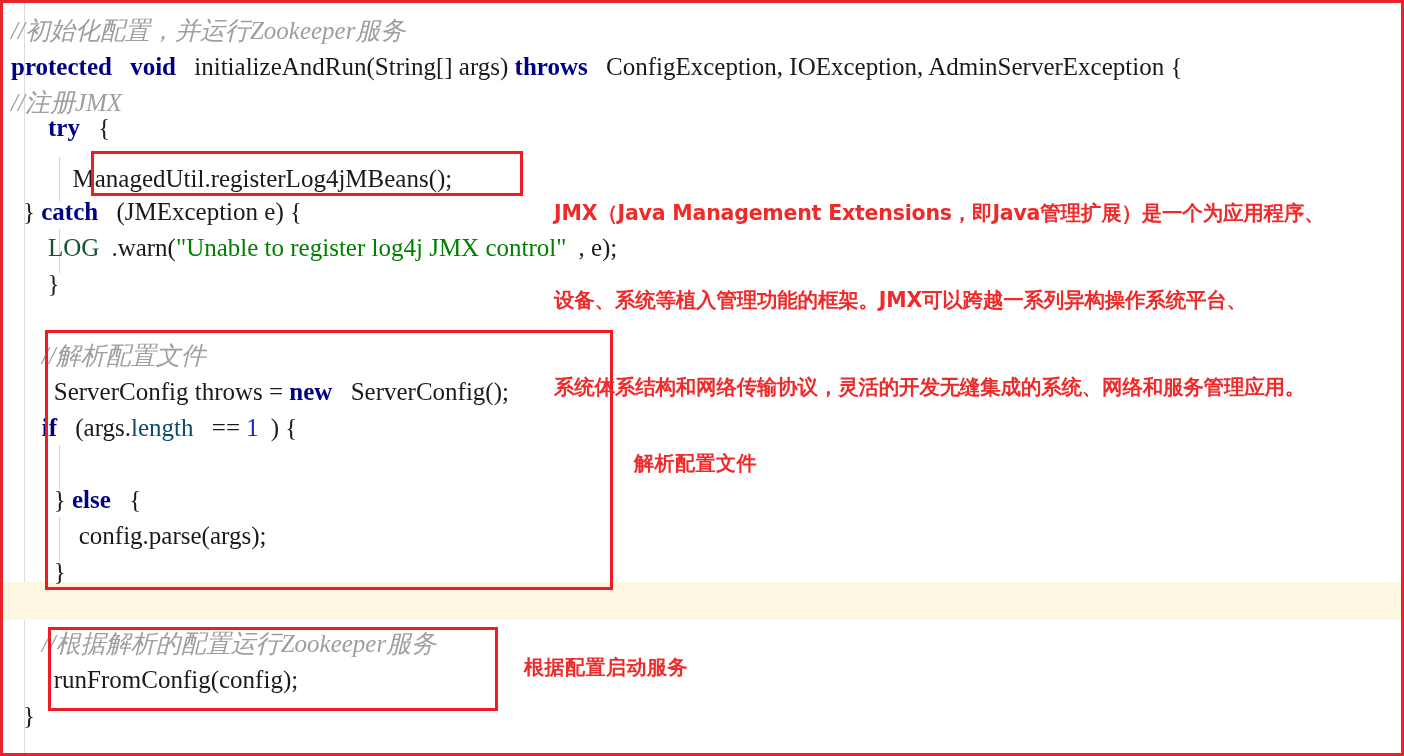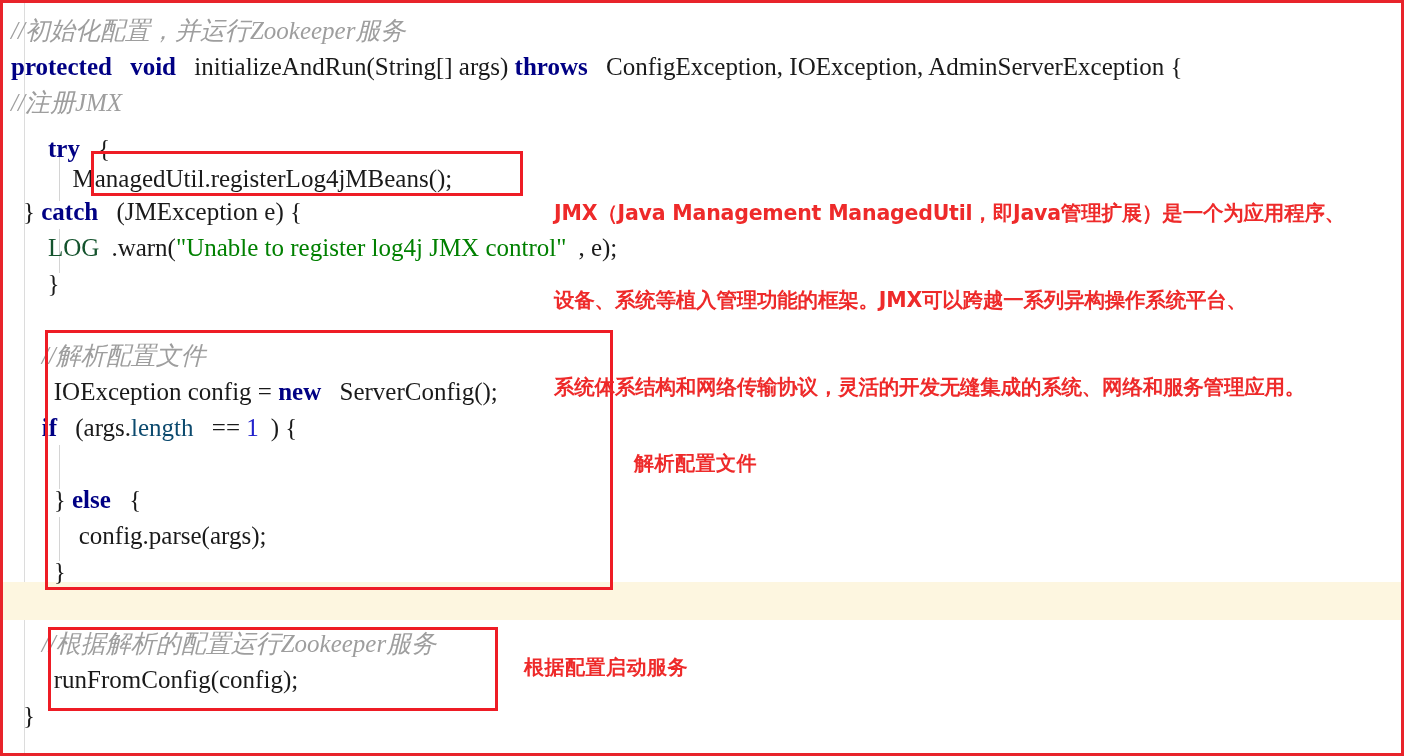--- a/index.html
+++ b/index.html
@@ -117,33 +117,33 @@
     <div class="indent-guide" style="left:56px; top:226px; height:44px;"></div>
     <div class="indent-guide" style="left:56px; top:442px; height:44px;"></div>
     <div class="indent-guide" style="left:56px; top:514px; height:44px;"></div>
 
     <div class="code-line" style="left:8px; top:10px;"><span class="tok-comment">//初始化配置，并运行Zookeeper服务</span></div>
 
     <div class="code-line" style="left:8px; top:46px;"><span class="tok-kw">protected</span><span class="tok-plain"> </span><span class="tok-kw">void</span><span class="tok-plain"> initializeAndRun(String[] args) </span><span class="tok-kw">throws</span><span class="tok-plain"> ConfigException, IOException, AdminServerException {</span></div>
 
     <div class="code-line" style="left:8px; top:82px;"><span class="tok-comment">//注册JMX</span></div>
 
-    <div class="code-line" style="left:8px; top:128px;"><span class="tok-plain">    </span><span class="tok-kw">try</span><span class="tok-plain"> {</span></div>
+    <div class="code-line" style="left:8px; top:107px;"><span class="tok-plain">    </span><span class="tok-kw">try</span><span class="tok-plain"> {</span></div>
 
     <div class="code-line" style="left:8px; top:158px;"><span class="tok-plain">      </span><span class="tok-plain">ManagedUtil.registerLog4jMBeans();</span></div>
 
     <div class="code-line" style="left:8px; top:191px;"><span class="tok-plain">} </span><span class="tok-kw">catch</span><span class="tok-plain"> (JMException e) {</span></div>
 
     <div class="code-line" style="left:8px; top:227px;"><span class="tok-plain">    </span><span class="tok-field">LOG</span><span class="tok-plain">.warn(</span><span class="tok-str">"Unable to register log4j JMX control"</span><span class="tok-plain">, e);</span></div>
 
     <div class="code-line" style="left:8px; top:263px;"><span class="tok-plain">  </span><span class="tok-plain">}</span></div>
 
     <div class="code-line" style="left:8px; top:335px;"><span class="tok-plain">   </span><span class="tok-comment">//解析配置文件</span></div>
 
-    <div class="code-line" style="left:8px; top:371px;"><span class="tok-plain">   </span><span class="tok-plain">IOException config = </span><span class="tok-kw">new</span><span class="tok-plain"> ServerConfig();</span></div>
+    <div class="code-line" style="left:8px; top:371px;"><span class="tok-plain">   </span><span class="tok-plain">ServerConfig throws = </span><span class="tok-kw">new</span><span class="tok-plain"> ServerConfig();</span></div>
 
     <div class="code-line" style="left:8px; top:407px;"><span class="tok-plain">   </span><span class="tok-kw">if</span><span class="tok-plain"> (args.</span><span class="tok-prop">length</span><span class="tok-plain"> == </span><span class="tok-num">1</span><span class="tok-plain">) {</span></div>
 
 
     <div class="code-line" style="left:8px; top:479px;"><span class="tok-plain">   </span><span class="tok-plain">} </span><span class="tok-kw">else</span><span class="tok-plain"> {</span></div>
 
     <div class="code-line" style="left:8px; top:515px;"><span class="tok-plain">       </span><span class="tok-plain">config.parse(args);</span></div>
 
     <div class="code-line" style="left:8px; top:551px;"><span class="tok-plain">   </span><span class="tok-plain">}</span></div>
 
@@ -153,21 +153,21 @@
 
     <div class="code-line" style="left:8px; top:695px;"><span class="tok-plain">}</span></div>
 
     <div class="redbox" style="left:88px; top:148px; width:432px; height:45px;"></div>
 
     <div class="redbox" style="left:42px; top:327px; width:568px; height:260px;"></div>
 
     <div class="redbox" style="left:45px; top:624px; width:450px; height:84px;"></div>
 
     <div class="annot annot-jmx" style="left:551px; top:138px;">
-      <div>JMX（Java Management ManagedUtil，即Java管理扩展）是一个为应用程序、</div>
+      <div>JMX（Java Management Extensions，即Java管理扩展）是一个为应用程序、</div>
       <div>设备、系统等植入管理功能的框架。JMX可以跨越一系列异构操作系统平台、</div>
       <div>系统体系结构和网络传输协议，灵活的开发无缝集成的系统、网络和服务管理应用。</div>
     </div>
 
     <div class="annot annot-small" style="left:631px; top:447px;">解析配置文件</div>
 
     <div class="annot annot-small" style="left:521px; top:651px;">根据配置启动服务</div>
 
   </div>
 </div>

